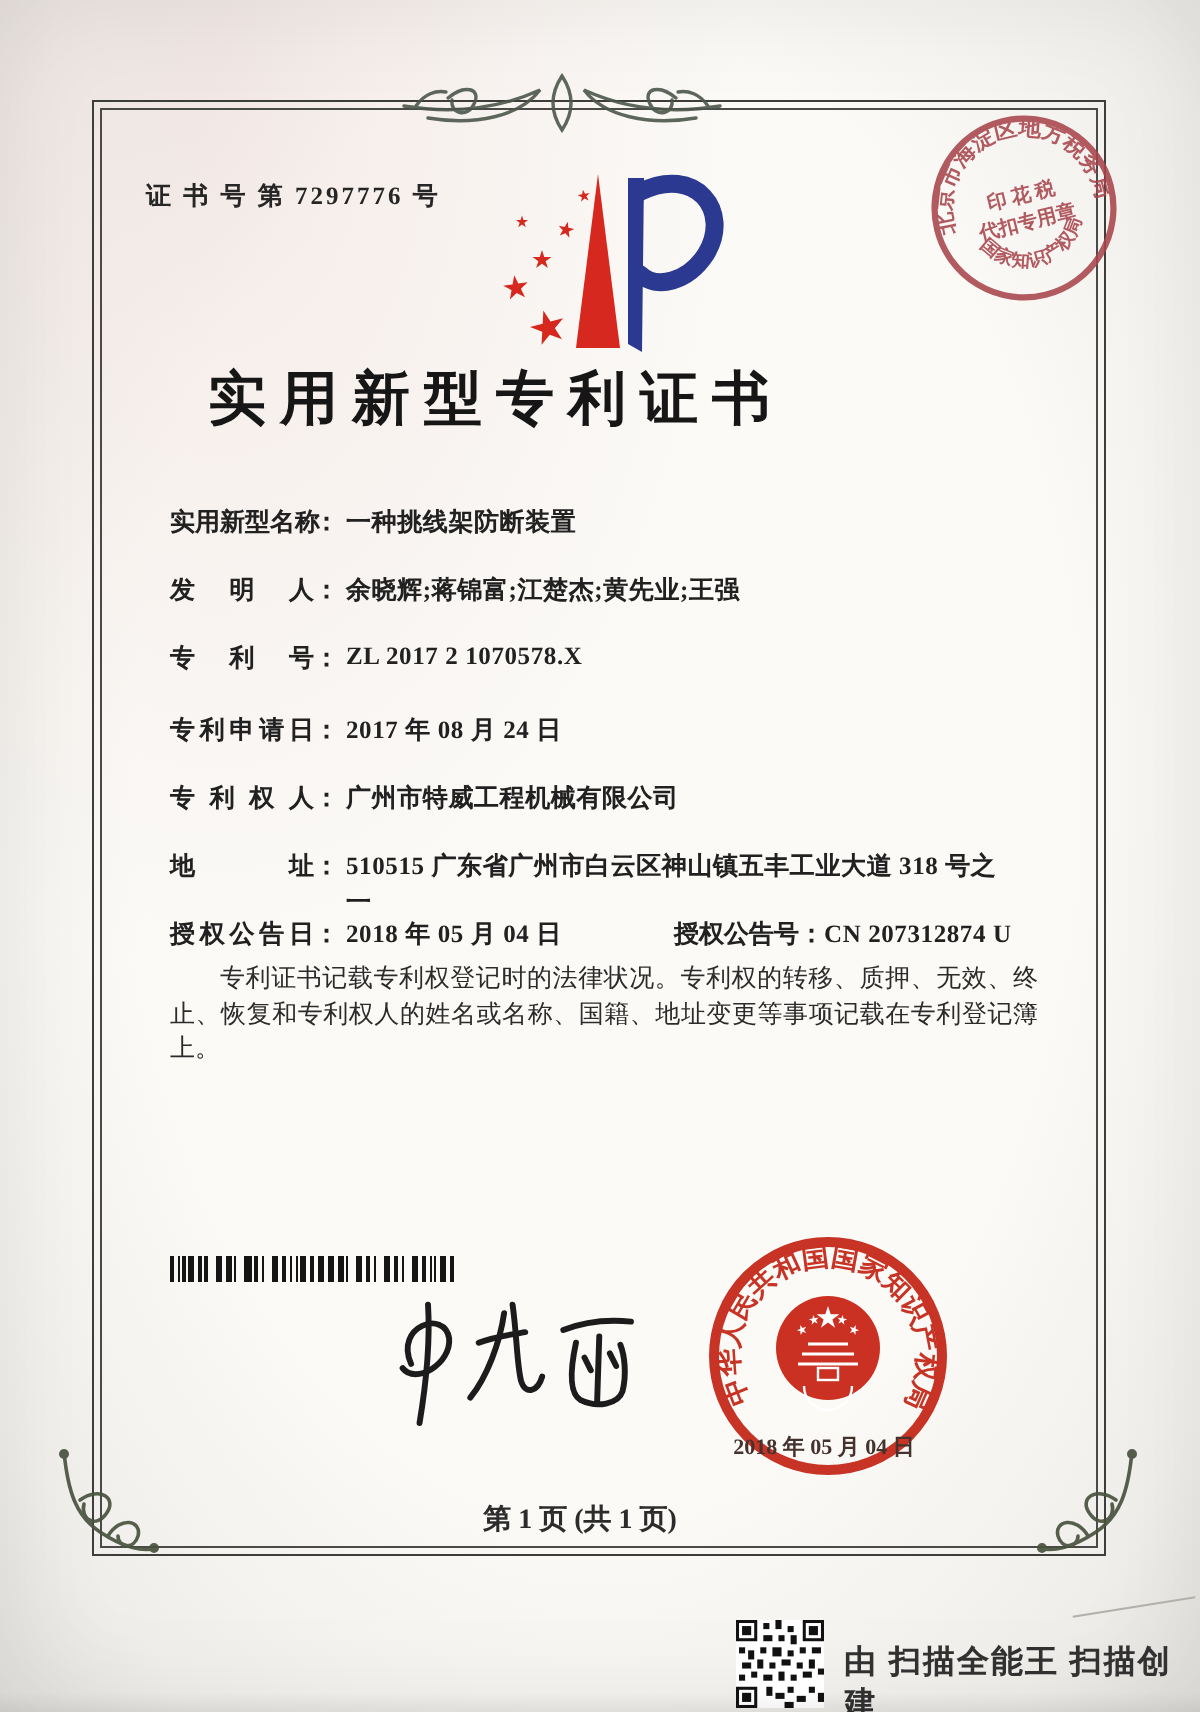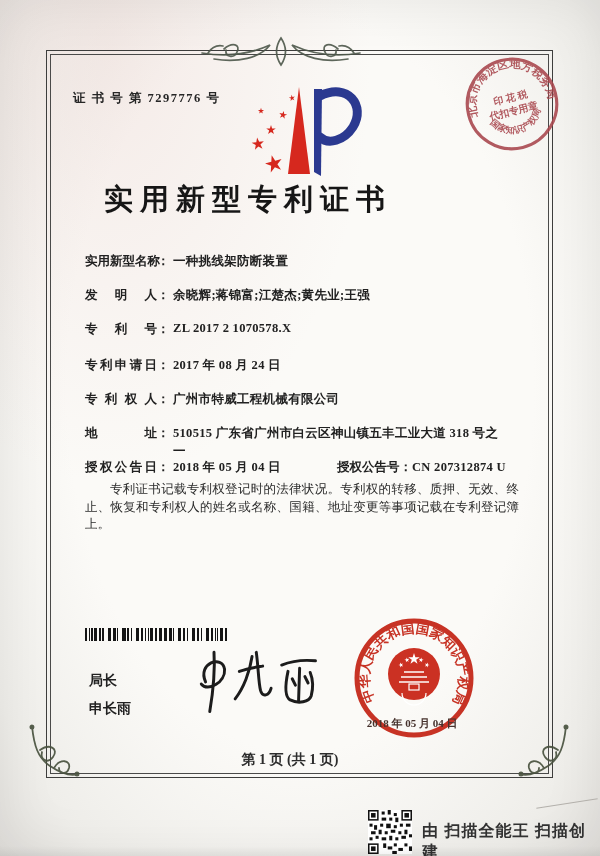--- a/index.html
+++ b/index.html
@@ -147,24 +147,20 @@
     <span class="flabel">授权公告日</span><span class="fcolon">：</span><span class="fval">2018 年 05 月 04 日</span>
     <span class="col2"><span>授权公告号</span><span>：</span><span style="letter-spacing:.3px">CN 207312874 U</span></span>
   </div>
 
   <div class="paras">
     <p>专利证书记载专利权登记时的法律状况。专利权的转移、质押、无效、终止、恢复和专利权人的姓名或名称、国籍、地址变更等事项记载在专利登记簿上。</p>
   </div>
 
   <div class="barcode"></div>
 
-  <div class="signer">
-    <div>局长</div>
-    <div>申长雨</div>
-  </div>
 
   <svg class="signature" viewBox="0 0 130 70">
     <g fill="none" stroke="#1c1c1c" stroke-width="2.8" stroke-linecap="round" stroke-linejoin="round">
       <path d="M22,34 C14,16 38,8 40,22 C41,34 24,44 18,36"></path>
       <path d="M30,6 C31,22 29,44 26,62"></path>
       <path d="M66,10 C64,24 58,40 50,50"></path>
       <path d="M54,24 C62,21 70,20 76,19"></path>
       <path d="M70,6 C72,20 72,34 74,42 C76,49 82,47 84,40"></path>
       <path d="M94,18 C104,14 116,13 126,14"></path>
       <path d="M100,24 C97,38 97,48 102,51 C110,55 120,53 122,47 C124,39 123,30 121,25"></path>

